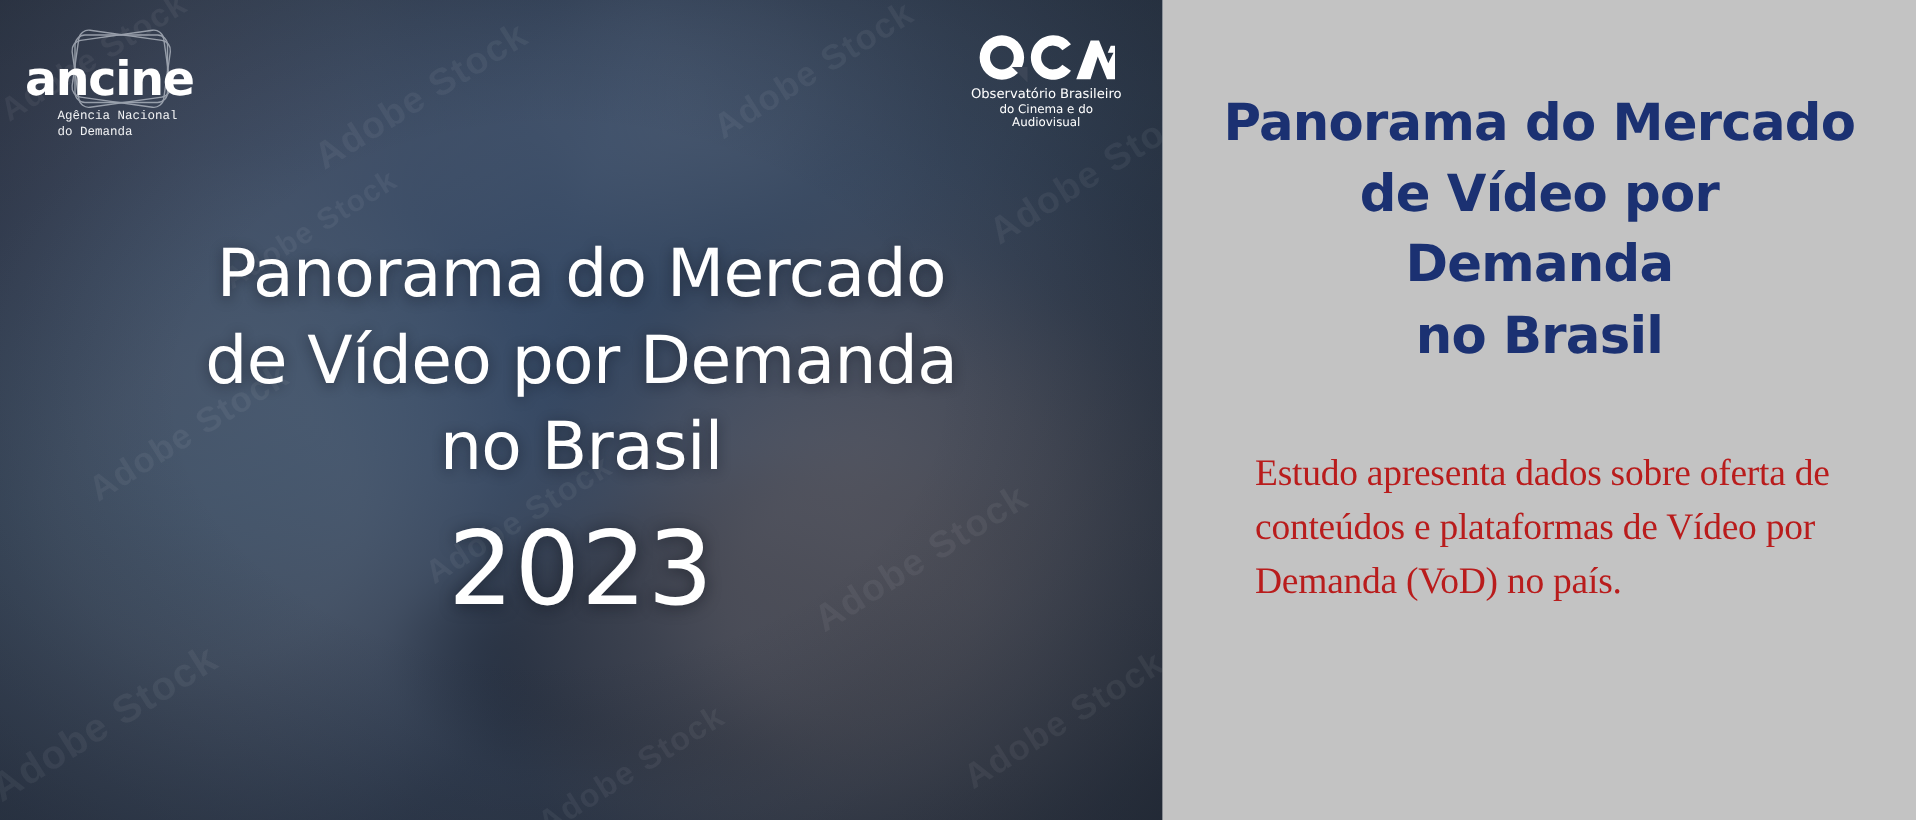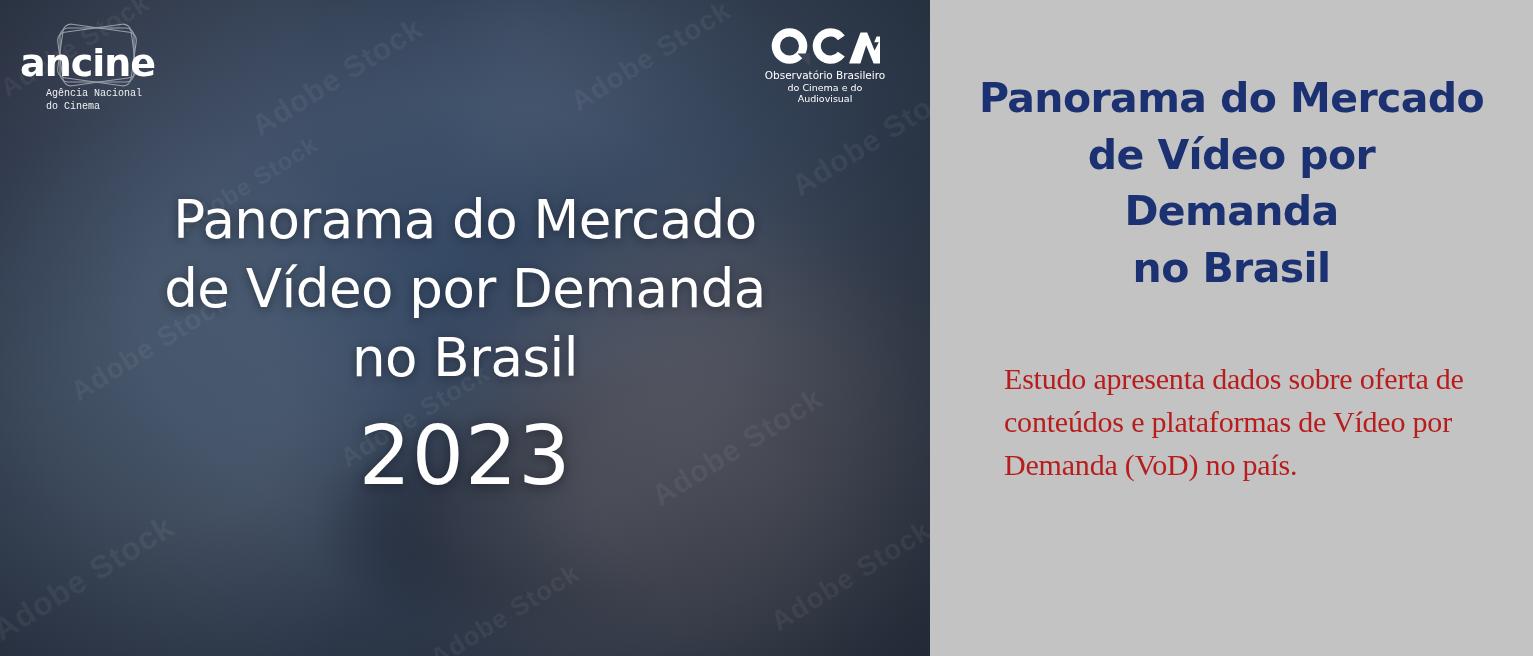--- a/index.html
+++ b/index.html
@@ -67,21 +67,21 @@
     color:#ffffff;font-size:38px;font-weight:700;letter-spacing:-1px;
     font-family:"DejaVu Sans", sans-serif;line-height:1;
   }
   .ancine-sub{
     position:absolute;left:28px;top:66px;width:115px;
     color:#f0f1f3;font-size:10px;line-height:1.25;
     font-family:Liberation Mono, monospace;
   }
 
   
-  .oca{position:absolute;right:44px;top:26px;width:122px;text-align:center;}
+  .oca{position:absolute;right:32px;top:26px;width:122px;text-align:center;}
   .oca-mark{display:block;margin:0 auto;}
   .oca-sub1{color:#fff;font-size:10.5px;line-height:1.22;margin-top:3px;font-family:"DejaVu Sans", sans-serif;}
   .oca-sub2{color:#fff;font-size:9.5px;line-height:1.22;font-family:"DejaVu Sans", sans-serif;text-align:center;}
 
   
   .hero-text{
     position:absolute;left:0;right:0;top:186px;
     text-align:center;
     padding:0 80px;
     box-sizing:border-box;
@@ -166,21 +166,21 @@
       <svg width="140" height="92" viewBox="0 0 140 92">
         <g fill="none" stroke="#b9bfc9" stroke-width="1.1" opacity="0.75">
           <rect x="42" y="6" width="74" height="54" rx="8" transform="rotate(8 79 33)"></rect>
           <rect x="42" y="6" width="74" height="54" rx="8" transform="rotate(-8 79 33)"></rect>
           <rect x="42" y="6" width="74" height="54" rx="8"></rect>
         </g>
       </svg>
       <div class="ancine-word">ancine</div>
       <div class="ancine-sub">
         <div>Agência Nacional</div>
-        <div>do Cinema</div>
+        <div>do Demanda</div>
       </div>
     </div>
 
     <div class="oca">
       <svg class="oca-mark" width="110" height="40" viewBox="0 0 110 40">
 
         <path fill="#ffffff" d="M19.5 2.2A17.8 17.8 0 1 0 37.3 20a17.8 17.8 0 0 0-17.8-17.8zm0 8.3A9.5 9.5 0 1 1 10 20a9.5 9.5 0 0 1 9.5-9.5z"></path>
         <path fill="#3c4657" d="M27.5 27.5 L40 40 L40 27.5 Z"></path>
 
         <path fill="#ffffff" d="M60.5 2.2A17.8 17.8 0 1 0 74.8 30.6l-6.9-4.8a9.5 9.5 0 1 1 0-11.6l6.9-4.8A17.77 17.77 0 0 0 60.5 2.2z"></path>

